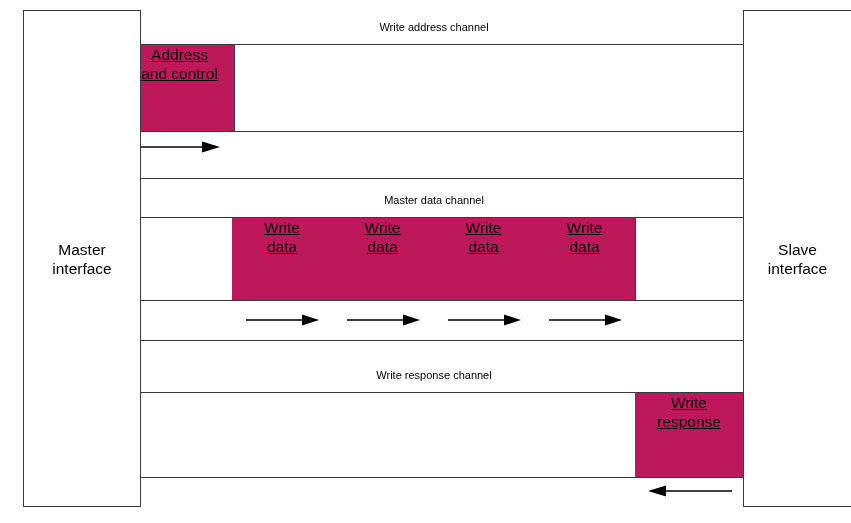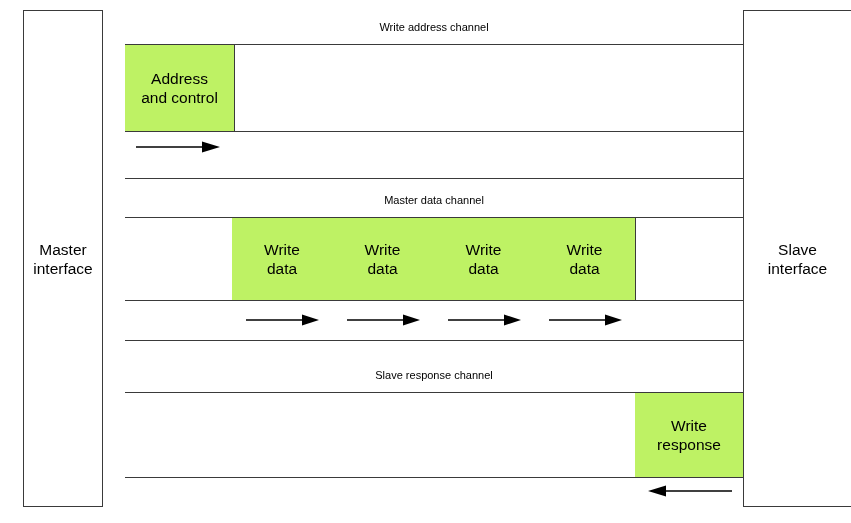--- a/index.html
+++ b/index.html
@@ -31,44 +31,45 @@
     justify-content: center;
     z-index: 5;
   }
   .iface-label {
     font-size: 15.5px;
     line-height: 19px;
     color: #000000;
     text-align: center;
     white-space: pre-line;
   }
-  #master-box { left: 23px;  top: 10px; width: 80px; height: 497px; }
+  #master-box { left: 23px;  top: 10px; width: 118px; height: 497px; }
   #slave-box  { left: 743px; top: 10px; width: 109px; height: 497px; }
 
   
   .hline {
     position: absolute;
     height: 0;
     border-top: 1.5px solid #3a3a3a;
     z-index: 2;
   }
   .vline {
     position: absolute;
     width: 0;
     border-left: 1.5px solid #3a3a3a;
     z-index: 2;
   }
   .cell {
     position: absolute;
     box-sizing: border-box;
-    background: #bef264;
+    background: #be185d;
     display: flex;
-    align-items: center;
+    align-items: flex-start;
     justify-content: center;
     z-index: 3;
+    text-decoration: underline;
   }
   .cell-label {
     font-size: 15.5px;
     line-height: 19px;
     color: #000000;
     text-align: center;
     white-space: pre-line;
   }
   .channel-title {
     position: absolute;
@@ -176,21 +177,21 @@
     <div class="arrow" style="left:549px; top:314px; width:73px;">
       <svg width="73" height="12" viewBox="0 0 73 12">
         <line x1="0" y1="6" x2="60" y2="6" stroke="#000000" stroke-width="1.6"></line>
         <polygon points="56,0.5 73,6 56,11.5" fill="#000000"></polygon>
       </svg>
     </div>
   </div>
 
   <div>
 
-    <div class="channel-title" style="left:125px; top:366px; width:618px;">Slave response channel</div>
+    <div class="channel-title" style="left:125px; top:366px; width:618px;">Write response channel</div>
 
     <div class="hline" style="left:125px; top:392px; width:618px;"></div>
     <div class="hline" style="left:125px; top:477px; width:618px;"></div>
 
     <div class="vline" style="left:635px; top:392px; height:85px;"></div>
 
     <div class="cell" style="left:635px; top:393px; width:108px; height:84px;">
       <span class="cell-label">Write
 response</span>
     </div>

